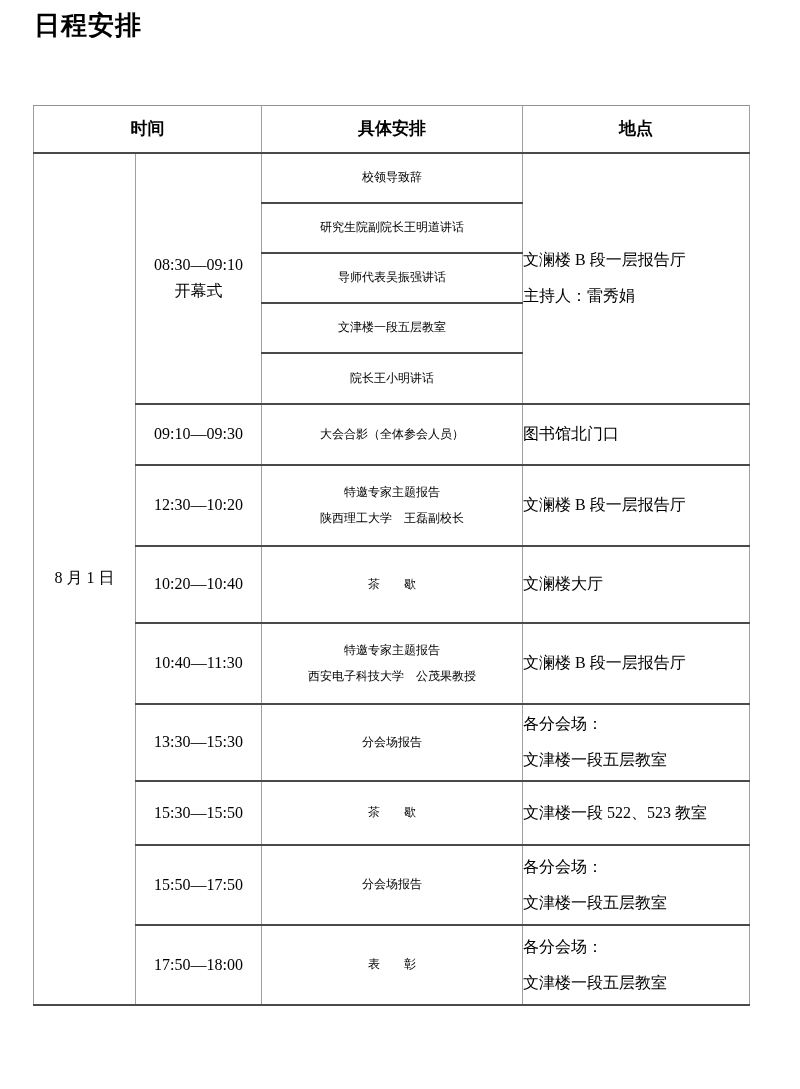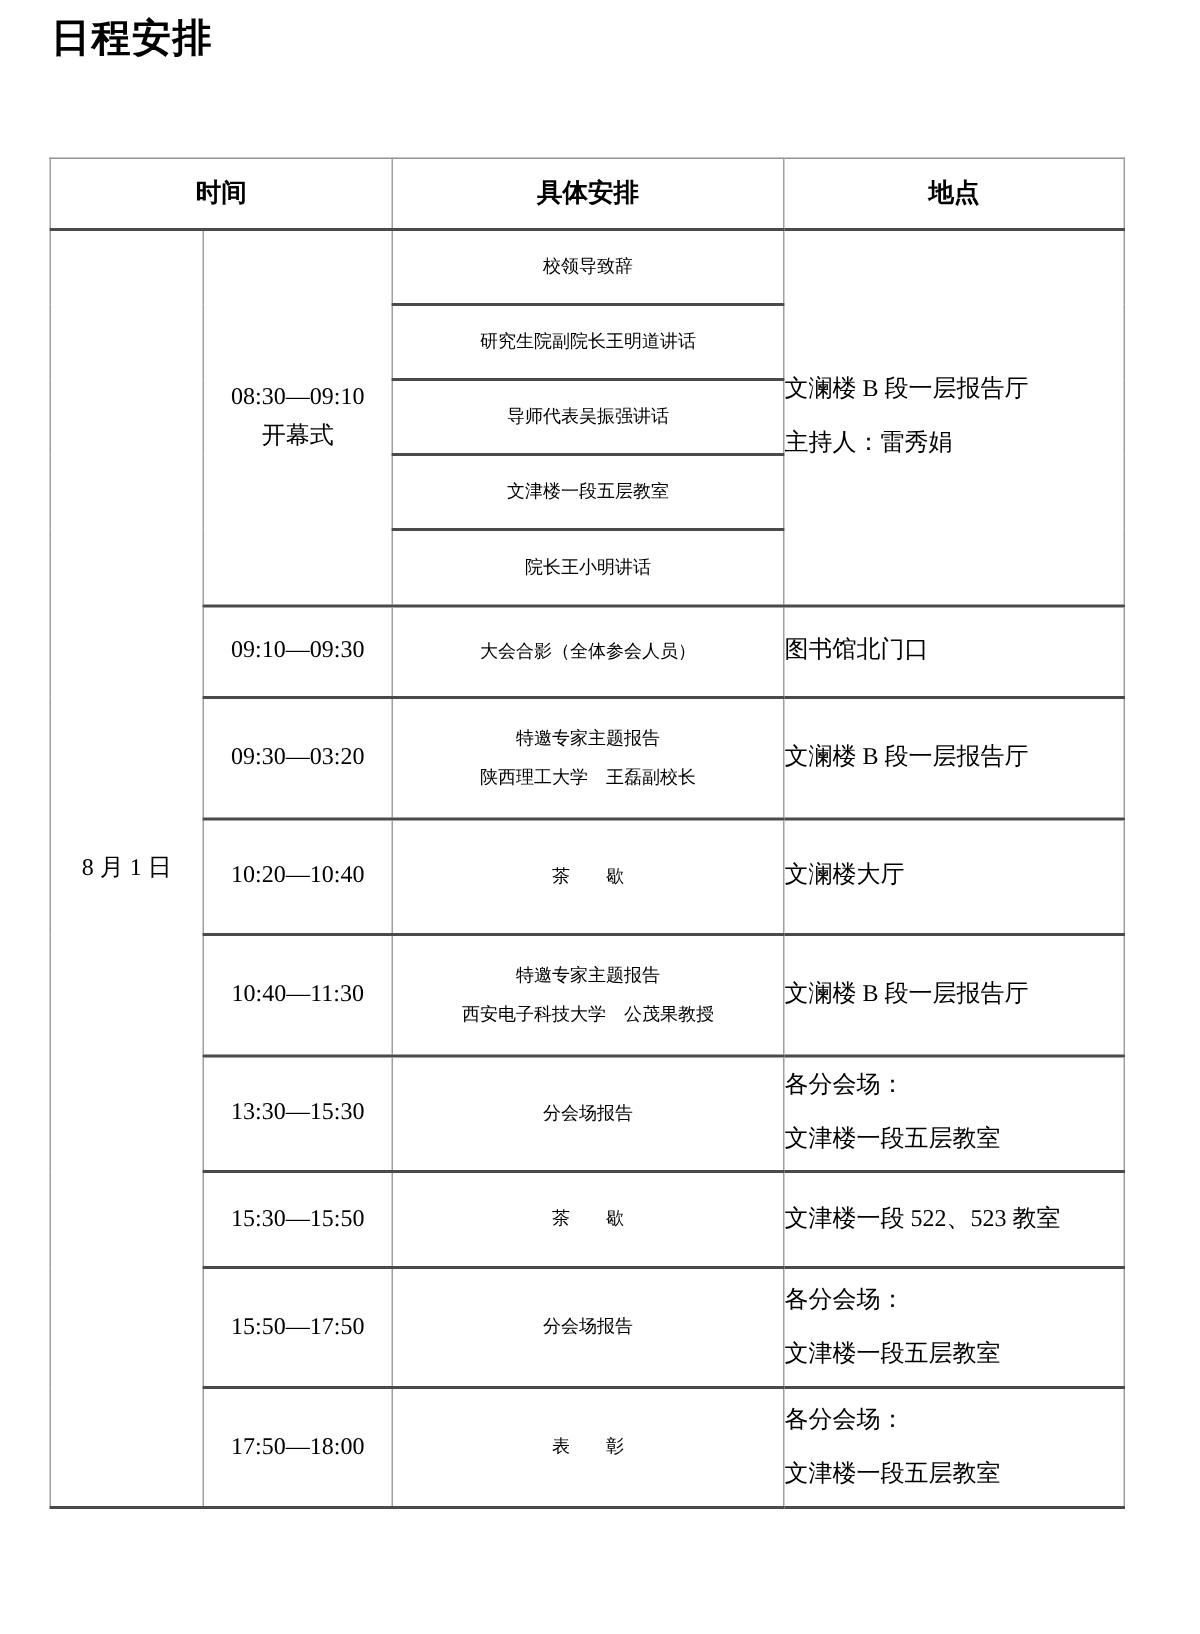--- a/index.html
+++ b/index.html
@@ -126,21 +126,21 @@
       <td class="time-cell">09:10—09:30</td>
       <td class="arr-cell">
         <div>大会合影（全体参会人员）</div>
       </td>
       <td class="loc-cell">
         <div>图书馆北门口</div>
       </td>
     </tr>
 
     <tr style="height:81px">
-      <td class="time-cell">09:30—03:20</td>
+      <td class="time-cell">12:30—10:20</td>
       <td class="arr-cell">
         <div>特邀专家主题报告</div>
         <div>陕西理工大学　王磊副校长</div>
       </td>
       <td class="loc-cell">
         <div>文澜楼 B 段一层报告厅</div>
       </td>
     </tr>
 
     <tr style="height:77px">

